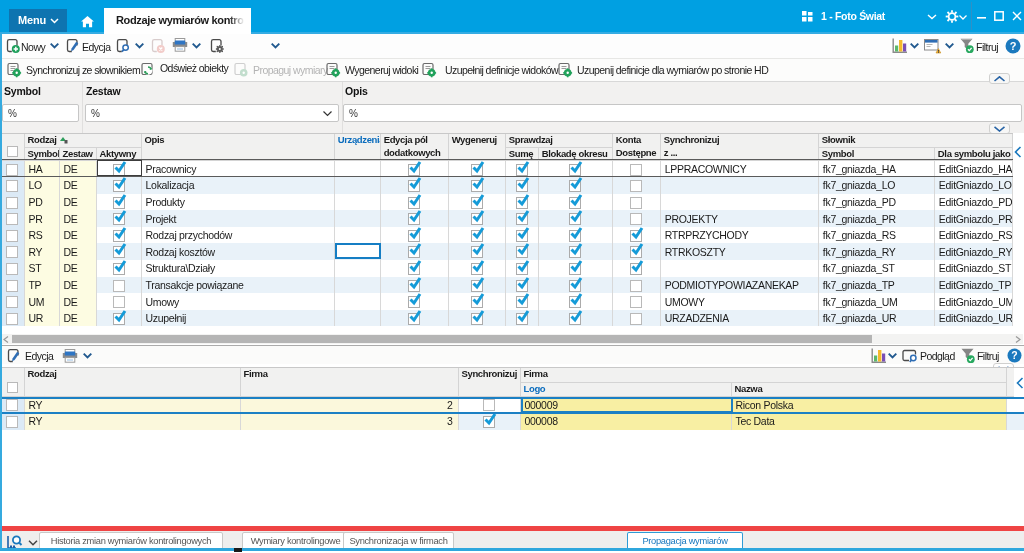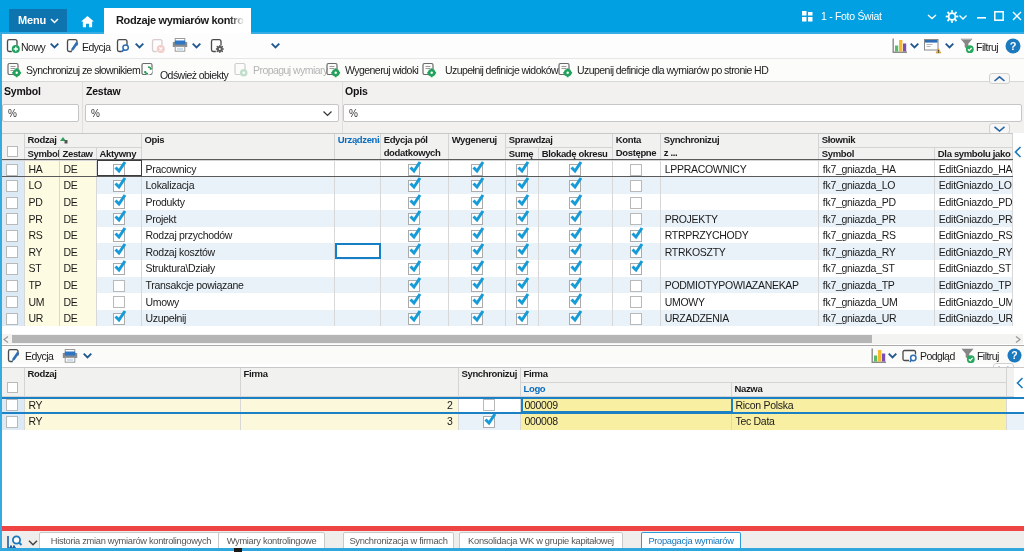--- a/index.html
+++ b/index.html
@@ -4,21 +4,21 @@
 *{margin:0;padding:0;box-sizing:border-box}
 body{font-family:"Liberation Sans",sans-serif;}
 #win{position:relative;width:1024px;height:553px;background:#fff;overflow:hidden;font-family:"Liberation Sans",sans-serif;}
 .abs{position:absolute}
 
 #tbar{position:absolute;left:0;top:0;width:1024px;height:32px;background:#00A0E2}
 #blueline{position:absolute;left:0;top:32px;width:1024px;height:2px;background:#35ACE3}
 #menubtn{position:absolute;left:9px;top:9px;width:58px;height:23px;background:#0E74B0;color:#fff;font-weight:bold;font-size:11px;letter-spacing:-0.2px;line-height:23px;padding-left:9px}
 #toptab{position:absolute;left:104px;top:8px;width:147px;height:26px;background:#fff;font-weight:bold;font-size:11px;letter-spacing:-0.35px;color:#1a1a1a;line-height:25px;padding-left:12px;white-space:nowrap;overflow:hidden}
 #tabfade{position:absolute;right:0;top:0;width:22px;height:26px;background:linear-gradient(90deg,rgba(255,255,255,0),#fff 70%)}
-#apptitle{position:absolute;left:821px;top:10px;color:#fff;font-weight:normal;font-size:10.5px;letter-spacing:-0.3px}
+#apptitle{position:absolute;left:821px;top:10px;color:#fff;font-weight:bold;font-size:10.5px;letter-spacing:-0.3px}
 
 #row1{position:absolute;left:0;top:34px;width:1024px;height:24px;background:#FDFDFD}
 #sep1{position:absolute;left:0;top:58px;width:1024px;height:1px;background:#E7E7E5}
 #row2{position:absolute;left:0;top:59px;width:1024px;height:22px;background:#FCFCFB}
 .tbt{position:absolute;font-size:10.5px;letter-spacing:-0.5px;color:#1c1c1c;white-space:nowrap}
 .tbt2{position:absolute;font-size:10.5px;letter-spacing:-0.55px;color:#1c1c1c;white-space:nowrap}
 .dis{color:#b4b4b4}
 
 #fpanel{position:absolute;left:0;top:81px;width:1024px;height:52px;background:#F2F1F0;border-top:1px solid #D8D8D8}
 .flab{position:absolute;top:3px;font-weight:bold;font-size:10.5px;letter-spacing:-0.2px;color:#111}
@@ -216,21 +216,21 @@
           <rect x="13.7" y="10.1" width="1.4" height="1.6"></rect>
         </g>
       </svg>
 <div class="tbt2" style="left:26px;top:5px">Synchronizuj ze słownikiem</div>
 <svg class="abs" style="left:140px;top:3px" width="16" height="16" viewBox="0 0 16 16">
         <rect x="2" y="1.5" width="10" height="11" rx="1.5" fill="none" stroke="#6a6a6a" stroke-width="1.2"></rect>
         <circle cx="8" cy="8.4" r="4.4" fill="#fff"></circle>
         <path d="M8 5 a3.4 3.4 0 0 1 3.2 2.3 M8 11.8 a3.4 3.4 0 0 1 -3.2-2.3" stroke="#2E9E5B" stroke-width="1.6" fill="none"></path>
         <path d="M11.6 5.5 v2.2 h-2.2 z M4.4 11.3 v-2.2 h2.2 z" fill="#2E9E5B"></path>
       </svg>
-<div class="tbt2" style="left:160px;top:10px">Odśwież obiekty</div>
+<div class="tbt2" style="left:160px;top:3px">Odśwież obiekty</div>
 <svg class="abs" style="left:233px;top:3px" width="16" height="16" viewBox="0 0 16 16">
         <rect x="2" y="1.5" width="10" height="11" rx="1.5" fill="none" stroke="#CFCFCF" stroke-width="1.2"></rect>
         <circle cx="10.7" cy="10.8" r="3.8" fill="#C2DECD"></circle>
         <circle cx="10.7" cy="10.8" r="1.2" fill="#fff"></circle>
       </svg>
 <div class="tbt2 dis" style="left:253px;top:5px">Propaguj wymiary</div>
 <svg class="abs" style="left:325px;top:3px" width="16" height="16" viewBox="0 0 16 16">
         <rect x="2" y="1.5" width="10" height="11" rx="1.5" fill="none" stroke="#6a6a6a" stroke-width="1.2"></rect>
         <path d="M4.5 4.5 h5 M4.5 6.5 h5" stroke="#9a9a9a"></path>
         <circle cx="10.7" cy="10.8" r="3.8" fill="#22A25B"></circle>
@@ -724,20 +724,19 @@
         <path d="M1 1 V13 H9" stroke="#1B5FA8" stroke-width="1.6" fill="none"></path>
         <rect x="3" y="10.5" width="2" height="2.5" fill="#1B5FA8"></rect>
         <rect x="6" y="10.5" width="2" height="2.5" fill="#1B5FA8"></rect>
         <circle cx="9.5" cy="5" r="3.6" stroke="#1B79BE" stroke-width="1.8" fill="#fff"></circle>
         <path d="M12 7.5 L14.5 10" stroke="#1B79BE" stroke-width="2"></path>
       </svg>
 <svg class="abs" style="left:28px;top:9px" width="10" height="6">
         <path d="M1 0.8 L5 4.8 L9 0.8" stroke="#444" stroke-width="1.5" fill="none"></path>
       </svg>
 <div class="btab" style="left:39px;width:184px">Historia zmian wymiarów kontrolingowych</div>
-<div class="btab" style="left:218px;width:107px">Wymiary kontrolingowe</div>
+<div class="btab" style="left:242px;width:107px">Wymiary kontrolingowe</div>
 <div class="btab" style="left:343px;width:111px">Synchronizacja w firmach</div>
-<div class="btab" style="left:459px;width:164px">Konsolidacja WK w grupie kapitałowej</div>
-<div class="btab act" style="left:641px;width:100px">Propagacja wymiarów</div>
+<div class="btab act" style="left:627px;width:116px">Propagacja wymiarów</div>
 </div>
 <div id="botline"></div>
 <div class="abs" style="left:234px;top:548px;width:8px;height:4px;background:#1a1a1a"></div>
 <div class="frame" style="left:0"></div>
 </div>
 </body></html>

